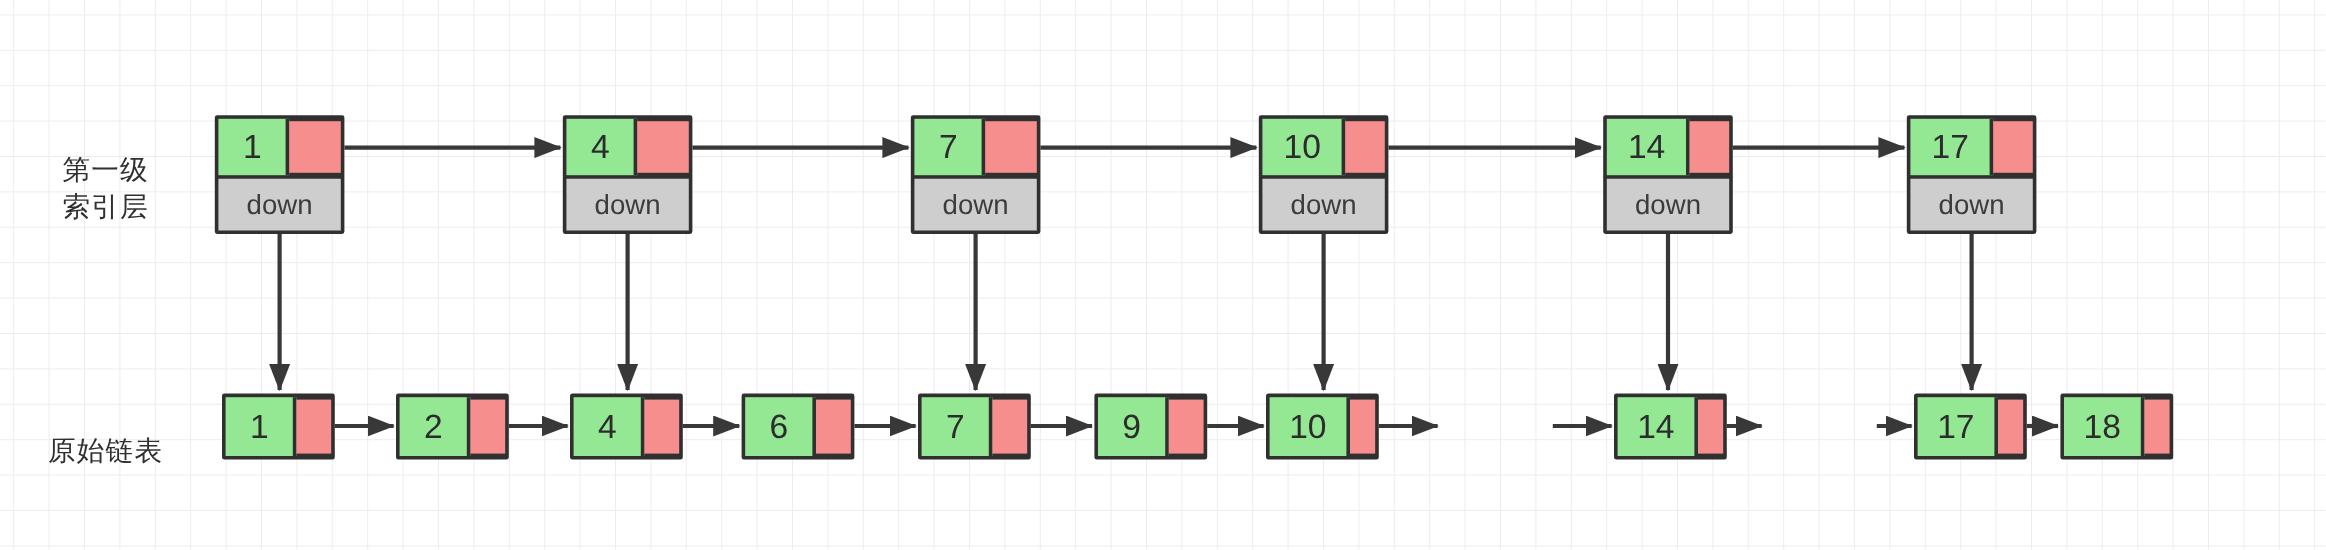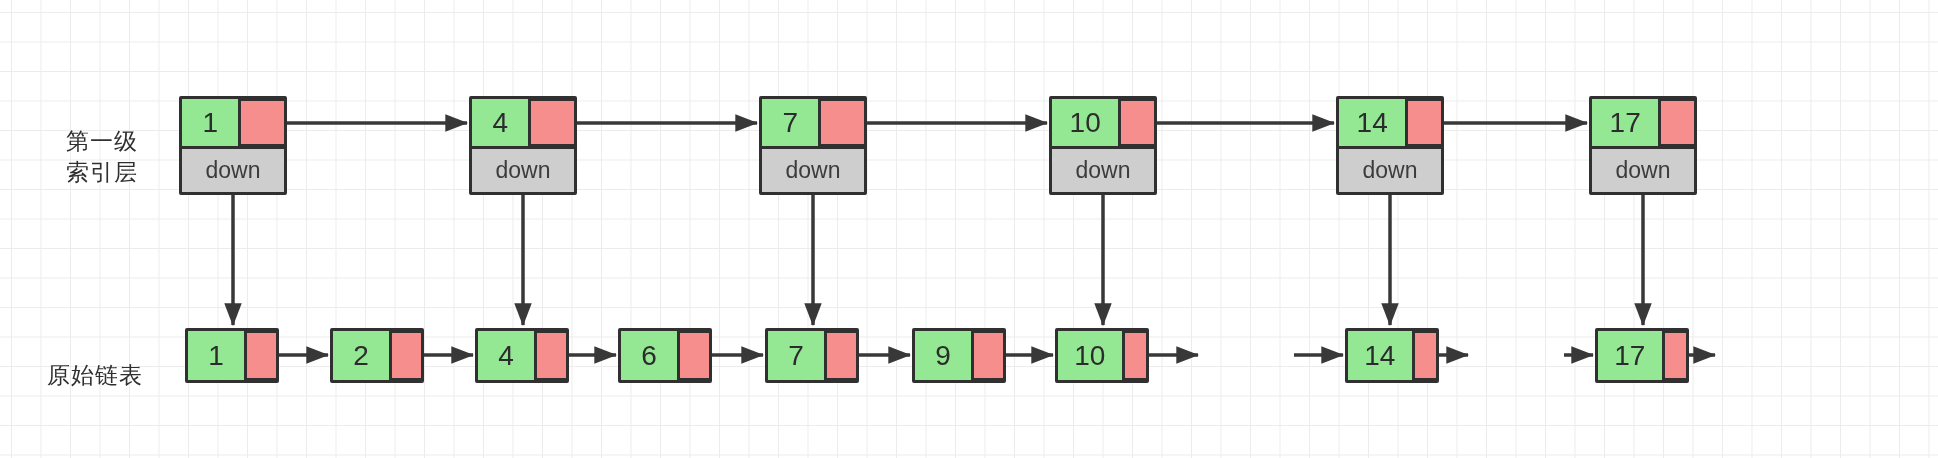--- a/index.html
+++ b/index.html
@@ -13,21 +13,21 @@
     position:relative; width:1938px; height:458px; overflow:hidden;
     background-color:var(--canvas-bg,#fff);
     background-image:
       linear-gradient(var(--grid-line,#ececec) 1px, transparent 1px),
       linear-gradient(90deg, var(--grid-line,#ececec) 1px, transparent 1px);
     background-size:29.5px 29.5px;
     background-position:11px 12px;
     color:var(--text,#303030);
   }
   .zh-label{
-    position:absolute; text-align:center; font-size:23px; line-height:31px;
+    position:absolute; font-size:23px; line-height:31px;
     color:var(--text,#303030); letter-spacing:1px; white-space:nowrap;
   }
   #label-index{left:52px; top:126px; width:100px;}
   #label-list{left:40px; top:360px; width:110px;}
 
   
   .inode{position:absolute; top:96px; width:108px;}
   .irow{
     display:flex; height:53px; border:3px solid var(--node-border,#303030);
     border-radius:2px; background:var(--node-border,#303030);
@@ -147,20 +147,24 @@
     <div class="cell pink"></div>
   </div>
   <div class="lnode dd" style="left:1345px">
     <div class="cell green">14</div>
     <div class="cell pink"></div>
   </div>
   <div class="lnode dd" style="left:1595px">
     <div class="cell green">17</div>
     <div class="cell pink"></div>
   </div>
+  <div class="lnode dd" style="left:1717px">
+    <div class="cell green">18</div>
+    <div class="cell pink"></div>
+  </div>
 
   <svg class="arrows" width="1938" height="458">
     <defs>
       <marker id="ah" markerWidth="6.5" markerHeight="5" refX="6.2" refY="2.5" orient="auto" markerUnits="strokeWidth">
         <path d="M0,0 L6.5,2.5 L0,5 Z" fill="#383838"></path>
       </marker>
     </defs>
     <g>
       <line x1="287" y1="123" x2="467" y2="123" marker-end="url(#ah)"></line>
       <line x1="577" y1="123" x2="757" y2="123" marker-end="url(#ah)"></line>

